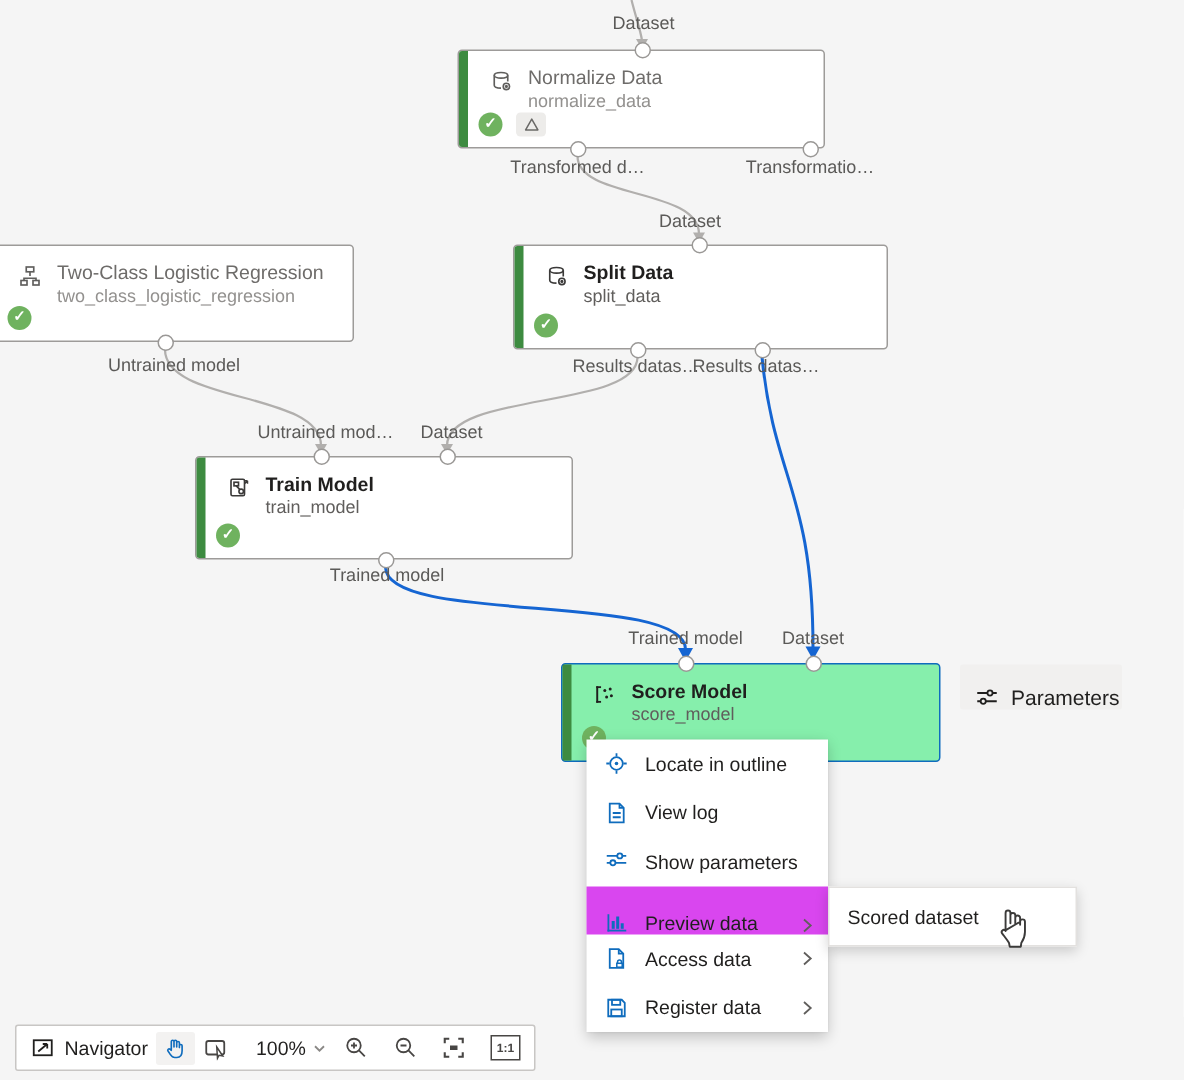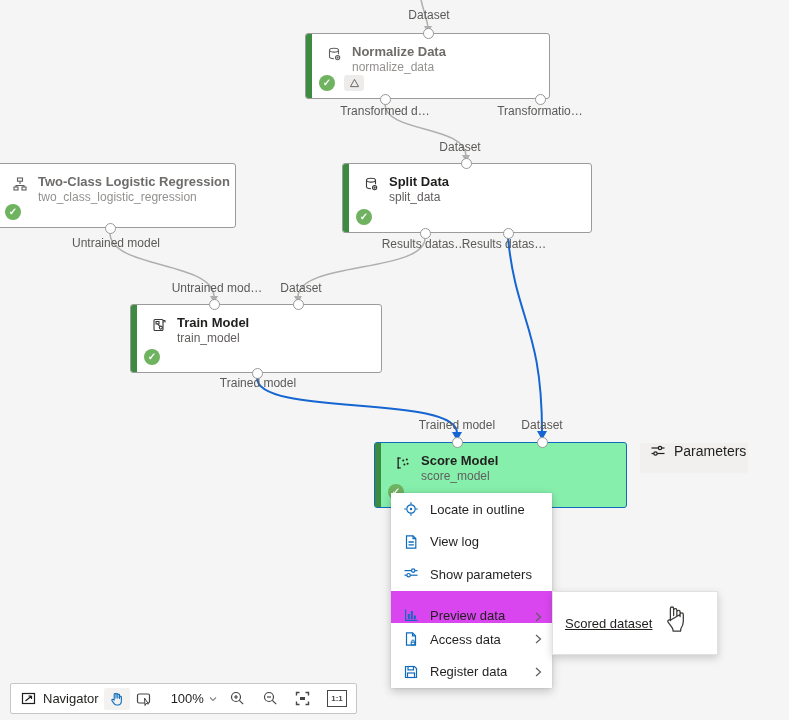--- a/index.html
+++ b/index.html
@@ -11,49 +11,49 @@
 
   
   .node{position:absolute;background:#fff;border:1px solid #9d9b99;border-radius:3px;box-sizing:border-box;z-index:2;}
   .node.selected{border:1.5px solid #0f6cbd;background:#86efac;}
   .node .bar{position:absolute;left:0;top:0;bottom:0;width:6px;background:#3d8b40;border-radius:2px 0 0 2px;}
   .node.selected .bar{border-radius:1px 0 0 1px;}
   .node-head{display:flex;align-items:flex-start;gap:10px;margin:10px 0 0 20px;}
   .node-icon{flex:0 0 auto;margin-top:2px;}
   .node-title{font-size:13px;color:#201f1e;font-weight:700;line-height:16px;}
   .node-sub{font-size:12px;color:#605e5c;line-height:15px;}
-  .node.muted .node-title{color:#6e6c6a;font-weight:700;}
+  .node.muted .node-title{color:#6e6c6a;font-weight:400;}
   .node.muted .node-sub{color:#93918f;}
   .check{position:absolute;left:13px;bottom:7px;width:16px;height:16px;border-radius:50%;background:#6fb25f;color:#fff;
          font-size:10px;line-height:16px;text-align:center;font-weight:700;}
   .reuse-badge{position:absolute;left:38px;bottom:7px;width:20px;height:16px;border-radius:3px;background:#edecea;
          display:flex;align-items:center;justify-content:center;}
 
   
   .port{position:absolute;width:11px;height:11px;border-radius:50%;background:#fff;border:1.5px solid #9a9896;box-sizing:border-box;z-index:3;}
   .port-label{position:absolute;transform:translate(-50%,-50%);font-size:12px;color:#5b5a58;white-space:nowrap;z-index:2;}
 
   
   .params-btn{position:absolute;left:640px;top:443px;width:108px;height:30px;background:#f1f0ef;border-radius:2px;
-         display:flex;align-items:flex-start;gap:8px;padding:0 10px;box-sizing:border-box;z-index:4;cursor:pointer;}
+         display:flex;align-items:flex-end;gap:8px;padding:0 10px;box-sizing:border-box;z-index:4;cursor:pointer;}
   .params-btn span{font-size:14px;color:#201f1e;}
 
   
   .menu{position:absolute;left:391px;top:493px;width:161px;background:#fff;z-index:6;
         box-shadow:0 3px 9px rgba(0,0,0,.22), 0 0 2px rgba(0,0,0,.12);}
   .menu-row{height:32.5px;display:flex;align-items:center;padding:0 8px 0 12px;box-sizing:border-box;gap:11px;cursor:pointer;}
   .menu-row.hover{background:#d946ef;align-items:flex-end;}
   .menu-row .mi{flex:0 0 16px;display:flex;}
   .menu-row .ml{font-size:13px;color:#201f1e;flex:1 1 auto;white-space:nowrap;}
   .menu-row .chev{color:#605e5c;flex:0 0 auto;display:flex;}
 
   
   .submenu{position:absolute;left:552px;top:591px;width:164px;background:#fff;z-index:7;border:1px solid #e3e1df;
         box-shadow:0 3px 8px rgba(0,0,0,.18);}
-  .submenu-row{height:30px;display:flex;align-items:center;padding:16px 12px;font-size:13px;color:#201f1e;cursor:pointer;text-decoration:underline;}
+  .submenu-row{height:30px;display:flex;align-items:center;padding:4px 12px;font-size:13px;color:#201f1e;cursor:pointer;}
 
   
   .toolbar{position:absolute;left:10px;top:683px;width:347px;height:31px;background:#fff;border:1px solid #c8c6c4;border-radius:2px;
         box-sizing:border-box;display:flex;align-items:center;padding:11px 4px;z-index:6;}
   .tb-btn{display:flex;align-items:center;gap:6px;padding:3px 5px;border-radius:2px;cursor:pointer;}
   .tb-btn.active{background:#f3f2f1;}
   .tb-label{font-size:13px;color:#201f1e;}
   .tb-zoom{display:flex;align-items:center;gap:4px;margin:0 6px 0 14px;cursor:pointer;}
   .tb-sep{width:10px;}
 

